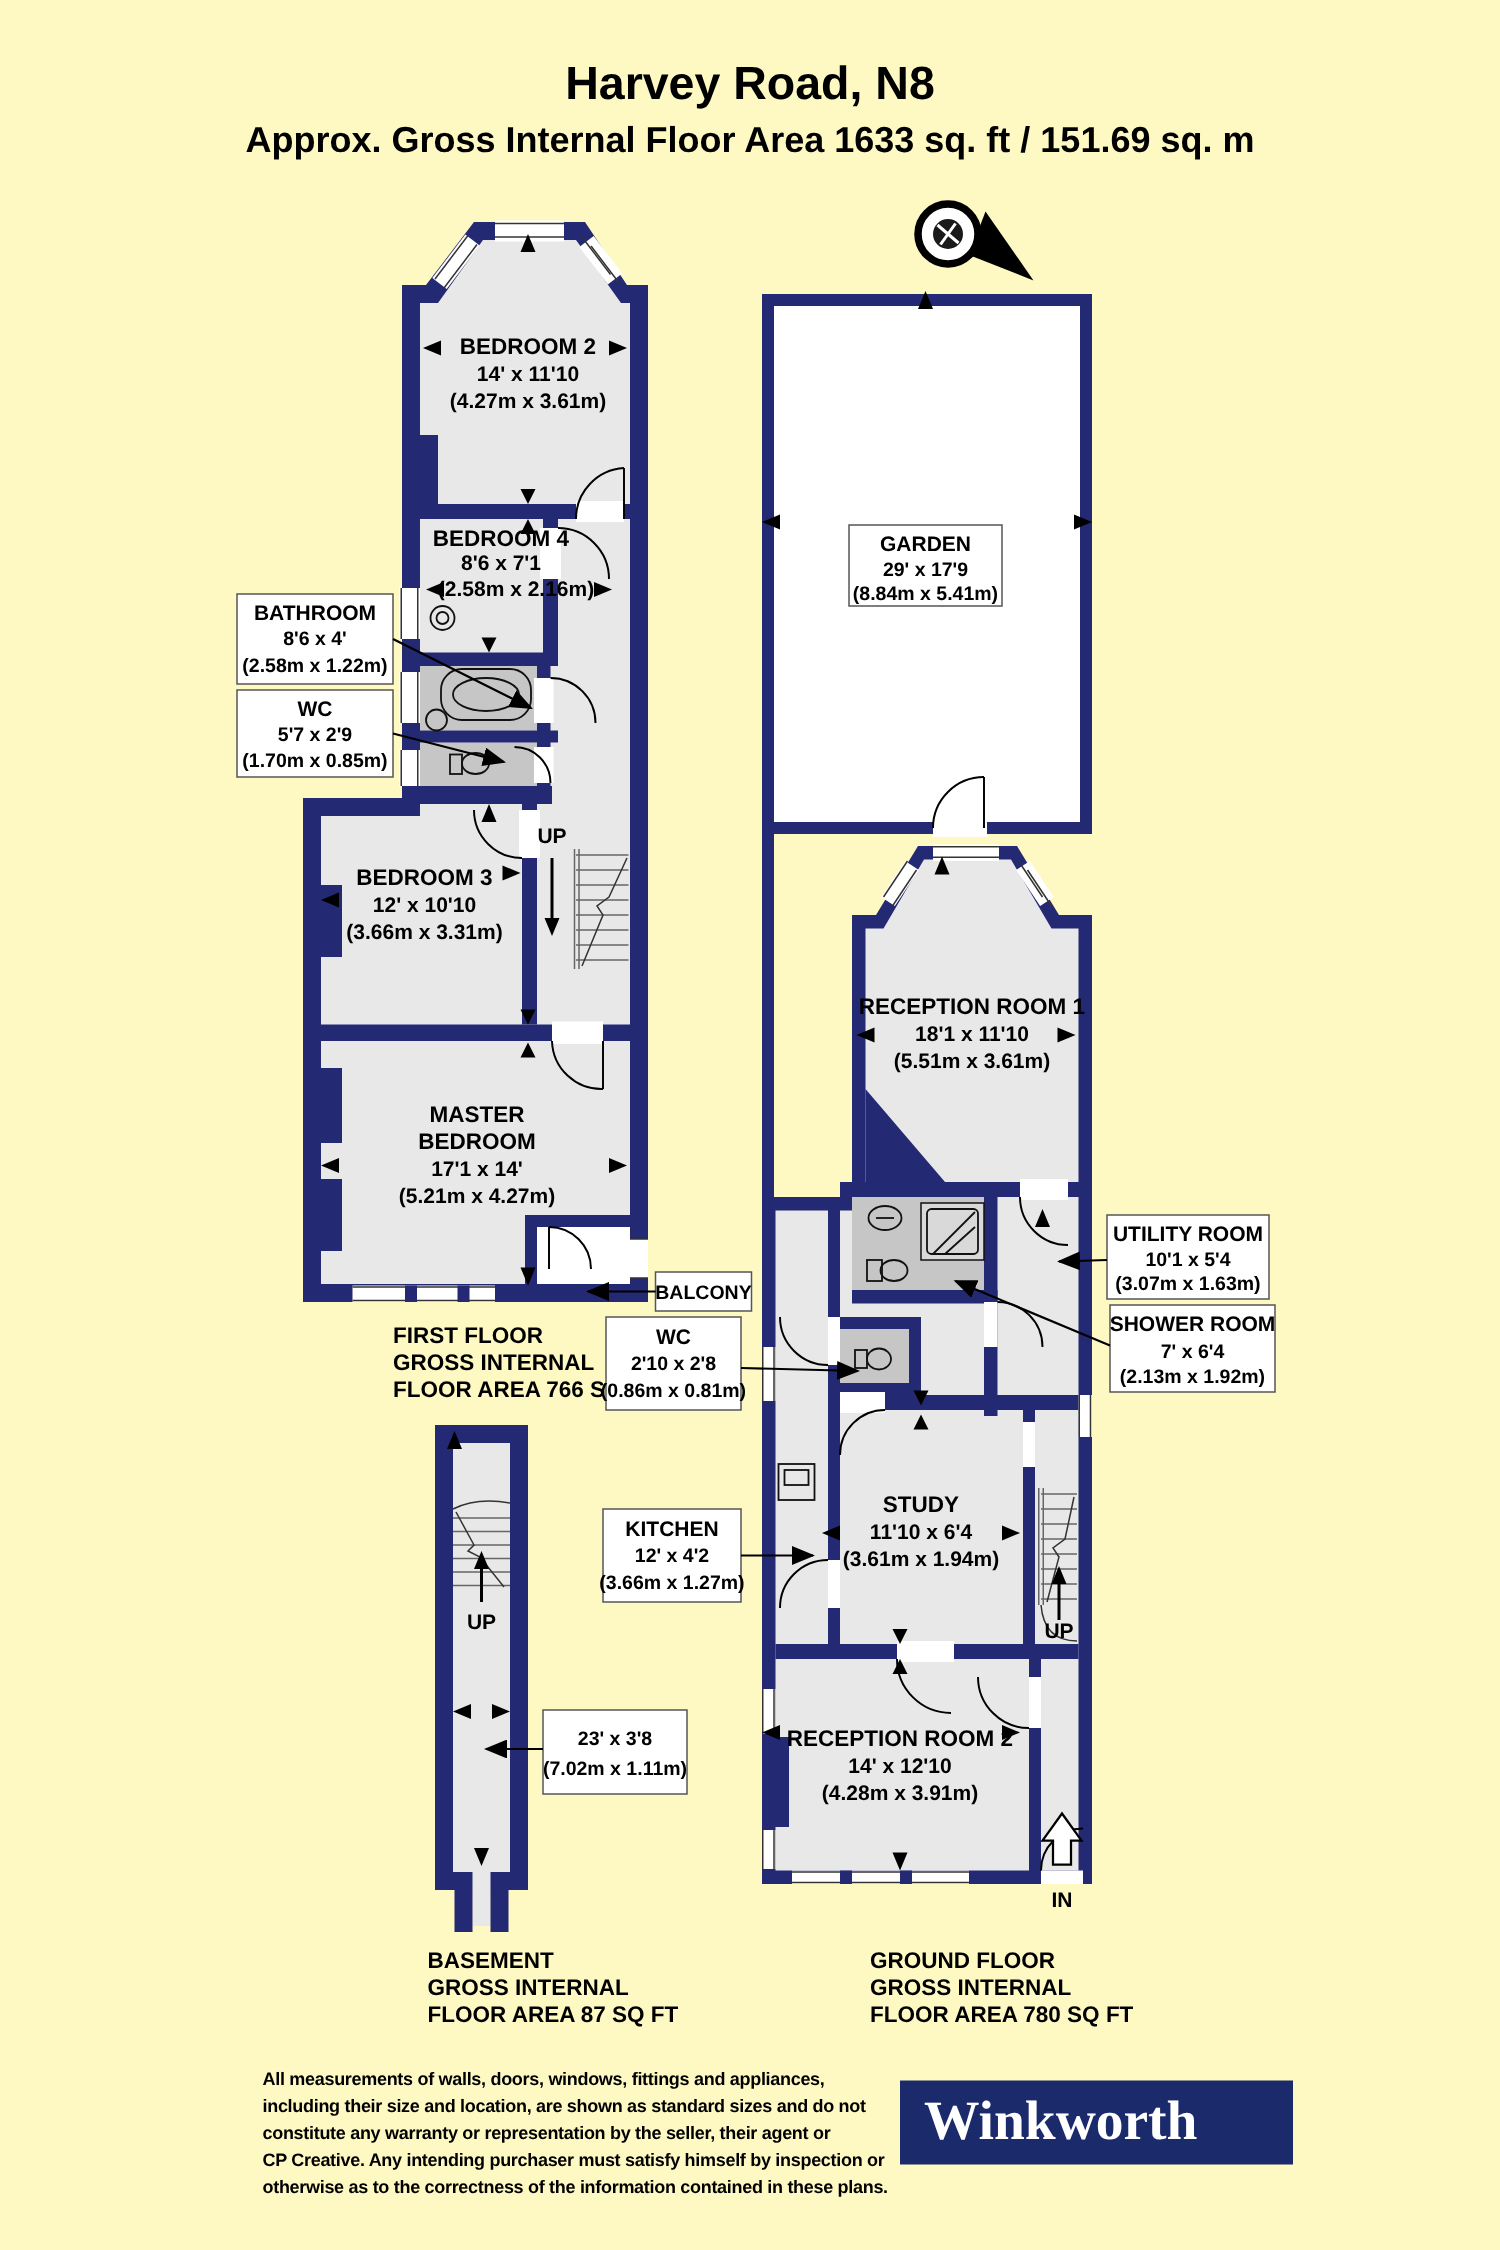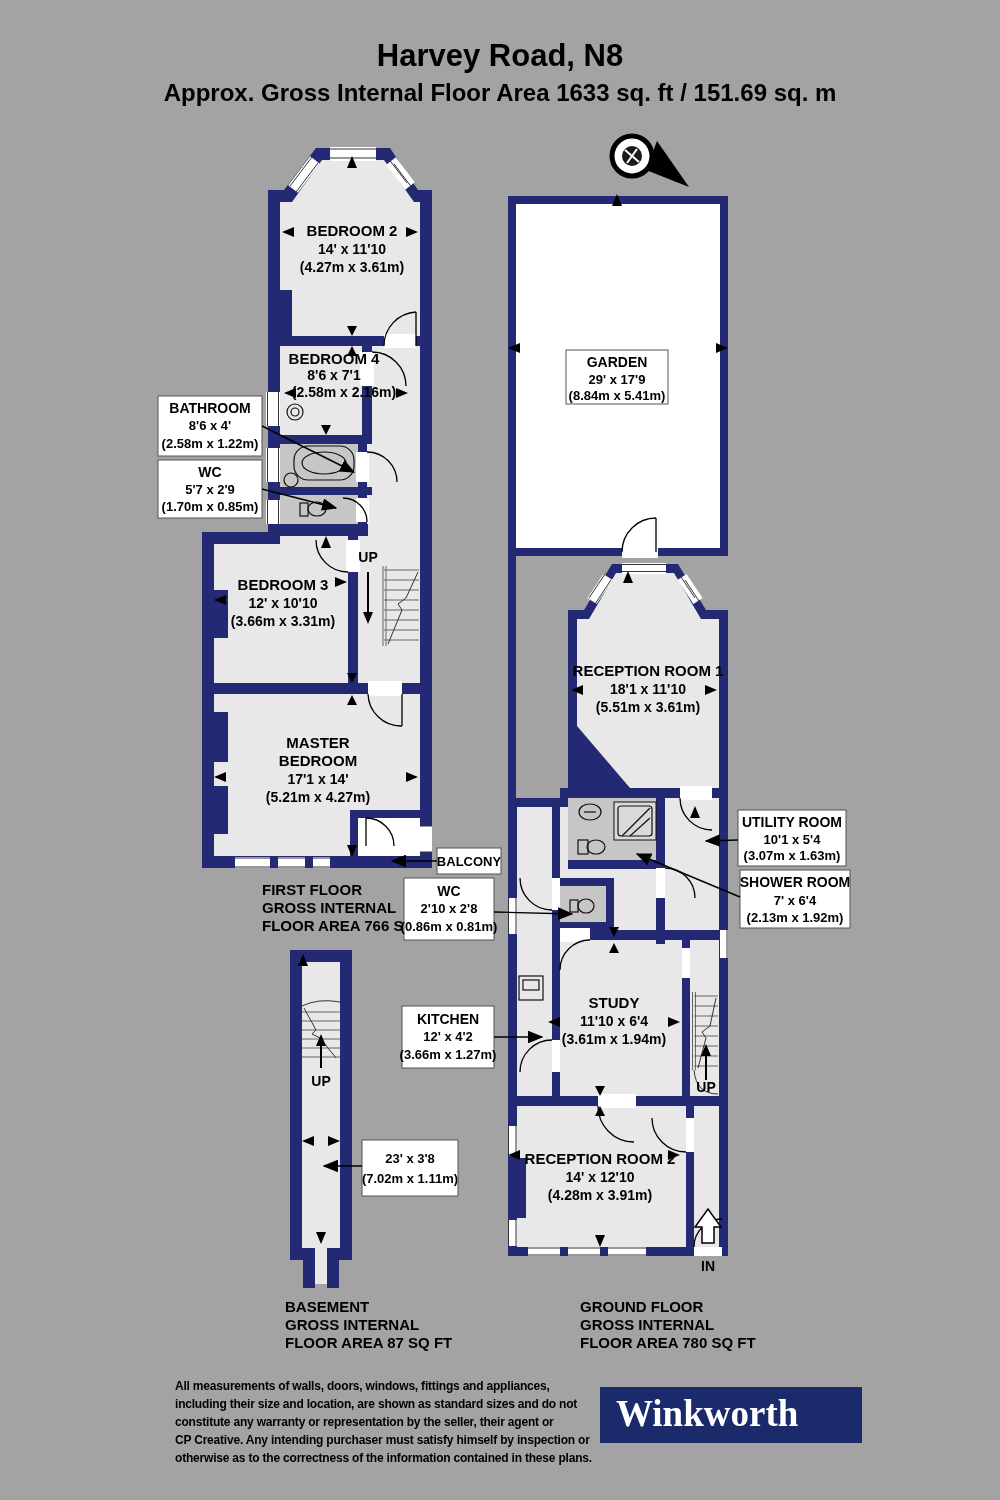--- a/index.html
+++ b/index.html
@@ -1,16 +1,16 @@
 <!DOCTYPE html>
 <html><head>
 <meta charset="utf-8">
 <style>
   html,body{margin:0;padding:0;background:#ffffff;}
-  .page{position:relative;width:1000px;height:1500px;background:#a3a3a3;overflow:hidden;}
+  .page{position:relative;width:1000px;height:1500px;background:#fef9c3;overflow:hidden;}
   svg{display:block;}
   text{font-family:"Liberation Sans",sans-serif;font-weight:bold;fill:#000;}
   .title{font-size:31px;}
   .subtitle{font-size:24px;}
   .room{font-size:15px;}
   .dim{font-size:14px;}
   .callout{font-size:13px;}
   .calloutName{font-size:14px;}
   .area{font-size:15px;}
   .small{font-size:14px;}

